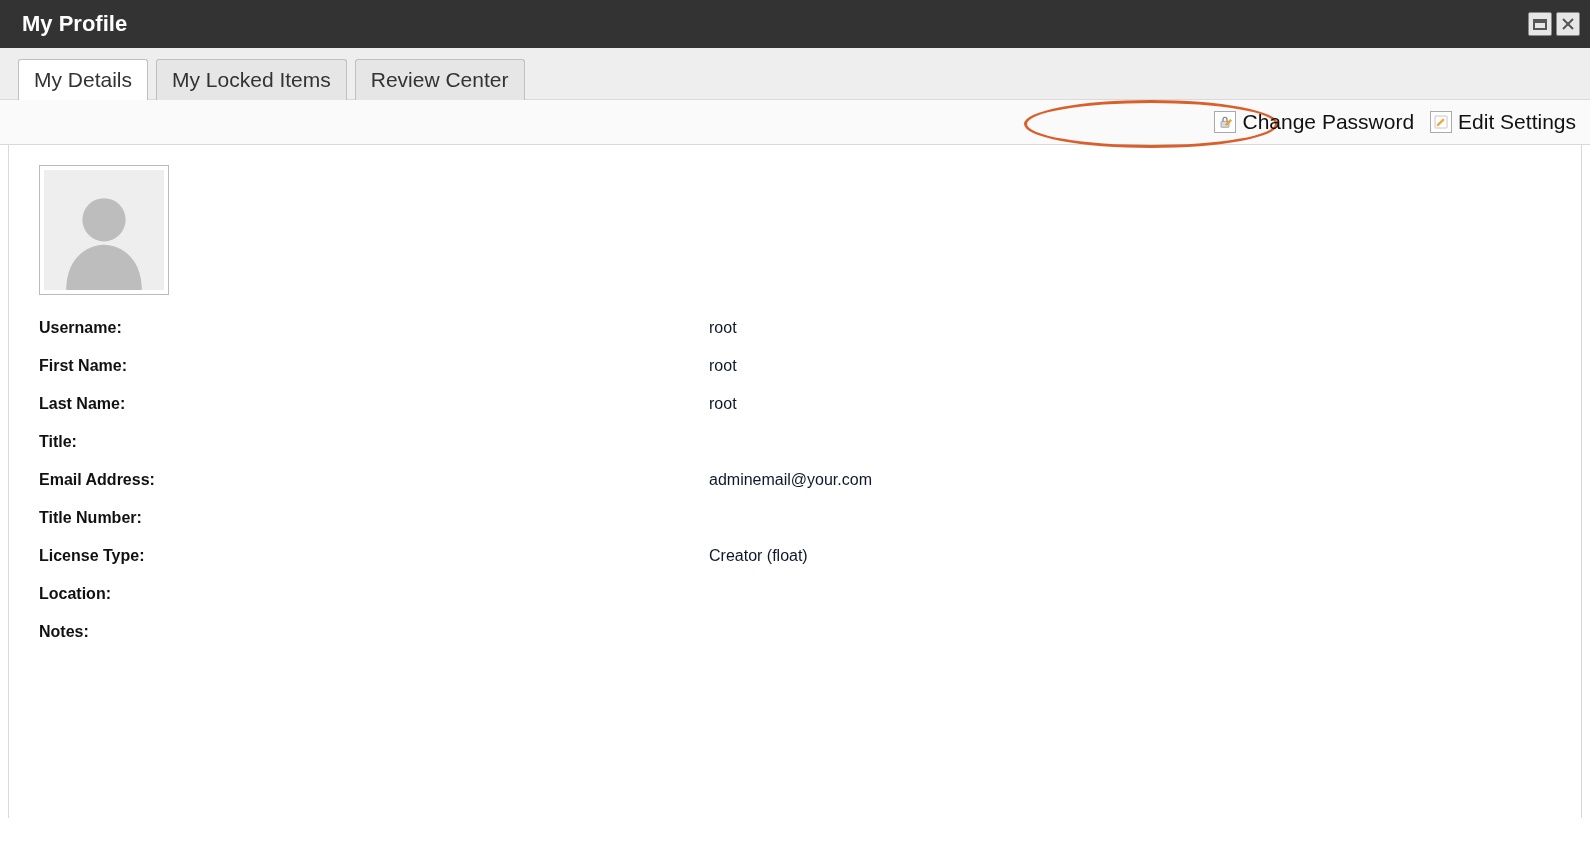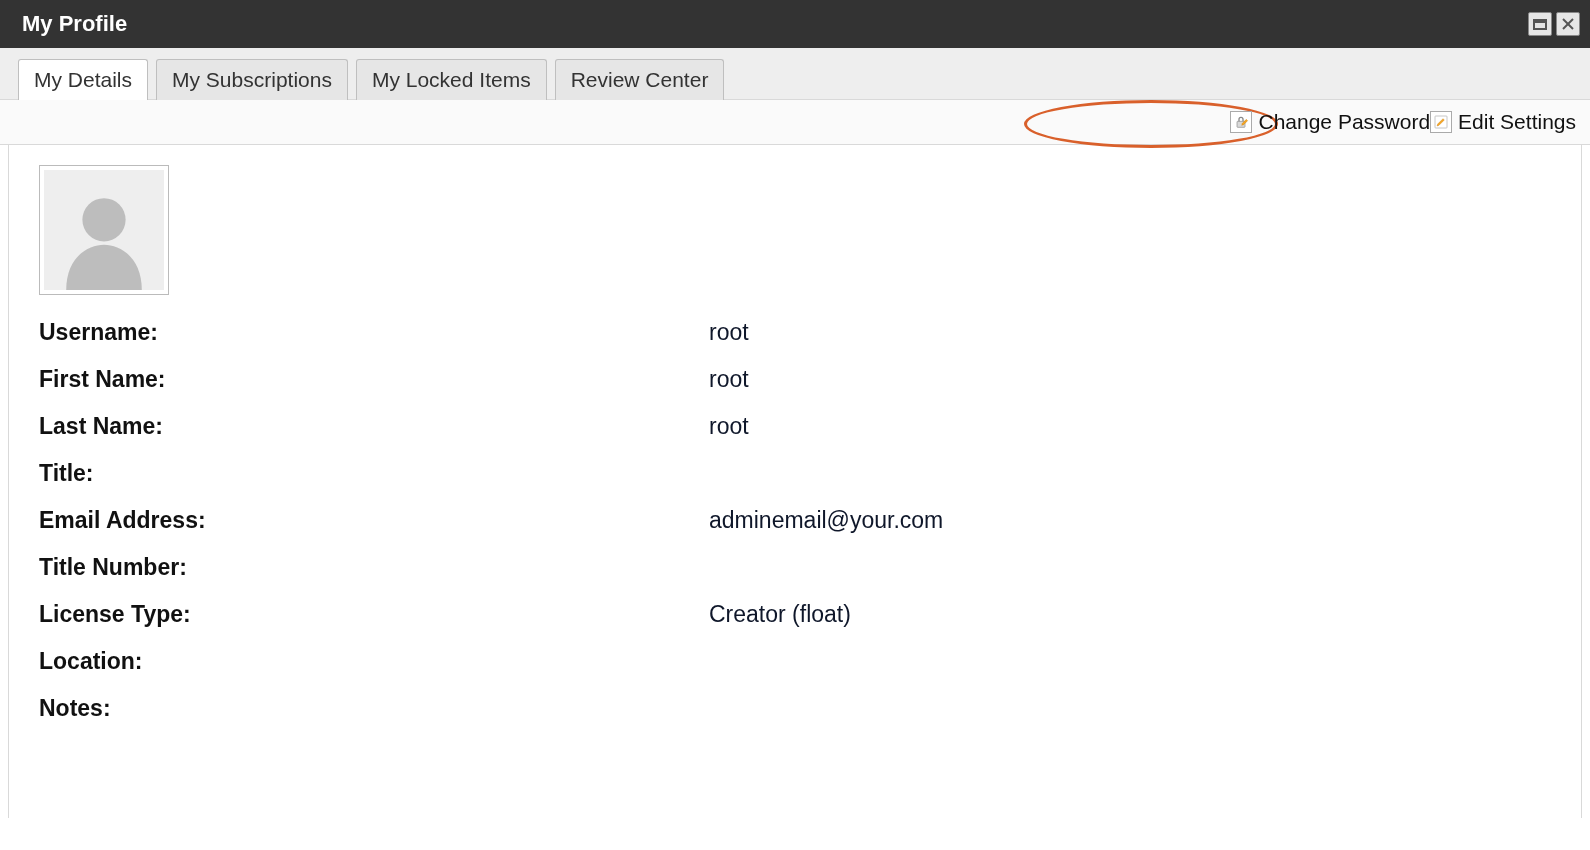--- a/index.html
+++ b/index.html
@@ -62,20 +62,21 @@
   .tab.active {
     background: #ffffff;
     border-color: #bfbfbf;
     z-index: 2;
   }
 
   .toolbar {
     display: flex;
     justify-content: flex-end;
     align-items: center;
+    gap: 16px;
     padding: 10px 14px 10px 14px;
     border-bottom: 1px solid #d9d9d9;
     background: #fafafa;
     position: relative;
     z-index: 0;
   }
   .tool-link {
     display: inline-flex;
     align-items: center;
     gap: 6px;
@@ -132,21 +133,21 @@
     background: #eeeeee;
     display:flex; align-items:flex-end; justify-content:center;
     overflow:hidden;
   }
   .avatar-inner svg { width: 90%; height: 90%; fill: #bdbdbd; }
 
   .field-row {
     display: flex;
     align-items: baseline;
     margin: 0 0 20px 0;
-    font-size: 23px;
+    font-size: 16px;
   }
   .field-label {
     width: 670px;
     font-weight: bold;
     color: #111;
   }
   .field-value {
     color: #0f172a;
   }
 </style>
@@ -168,21 +169,20 @@
             <line x1="3" y1="3" x2="13" y2="13"></line>
             <line x1="13" y1="3" x2="3" y2="13"></line>
           </svg>
       </div>
     </div>
   </div>
 
   <div class="outer">
     <div class="tabbar-wrap">
       <div class="tab active"><span>My Details</span></div>
-      <div class="tab"><span>My Subscriptions</span></div>
       <div class="tab"><span>My Locked Items</span></div>
       <div class="tab"><span>Review Center</span></div>
     </div>
 
     <div class="toolbar highlight-wrap">
       <div class="highlight-ellipse"></div>
       <span class="tool-link">
         <span class="tool-icon lock-bg">
           <svg viewBox="0 0 24 24" width="16" height="16">
             <rect x="6" y="11" width="12" height="9" rx="1" fill="#d9d9d9" stroke="#888"></rect>

